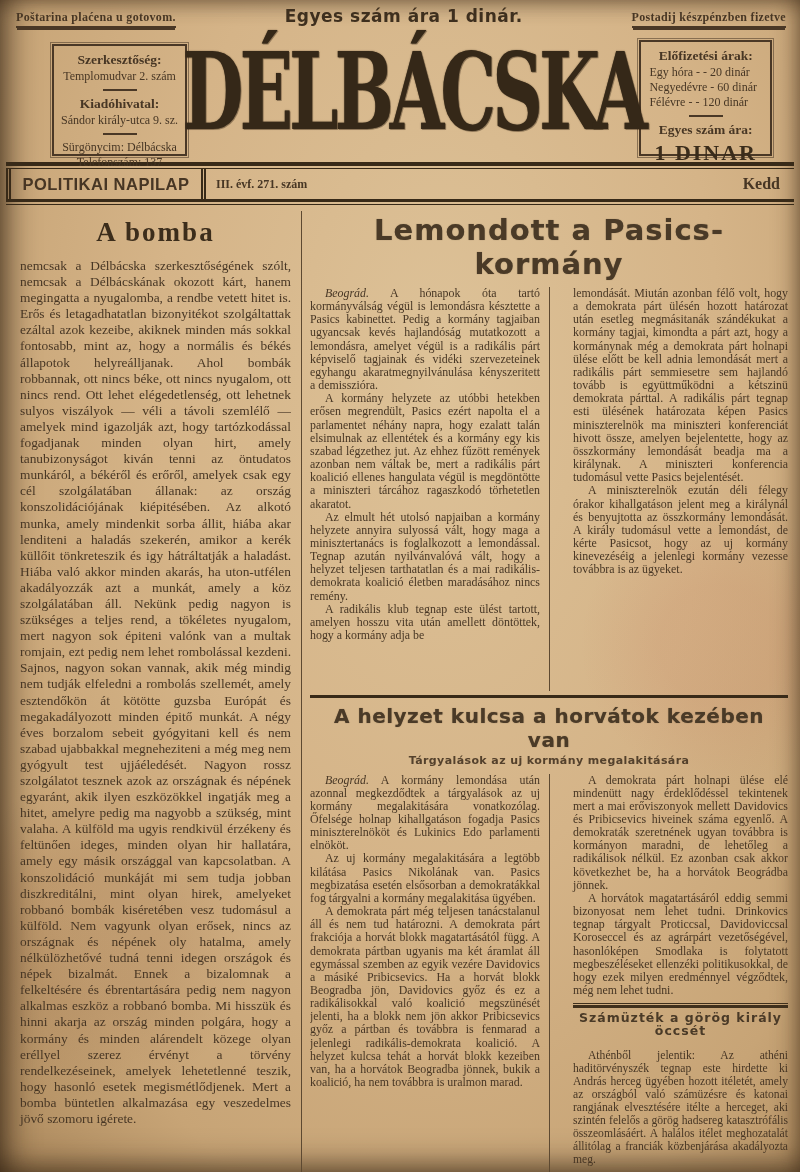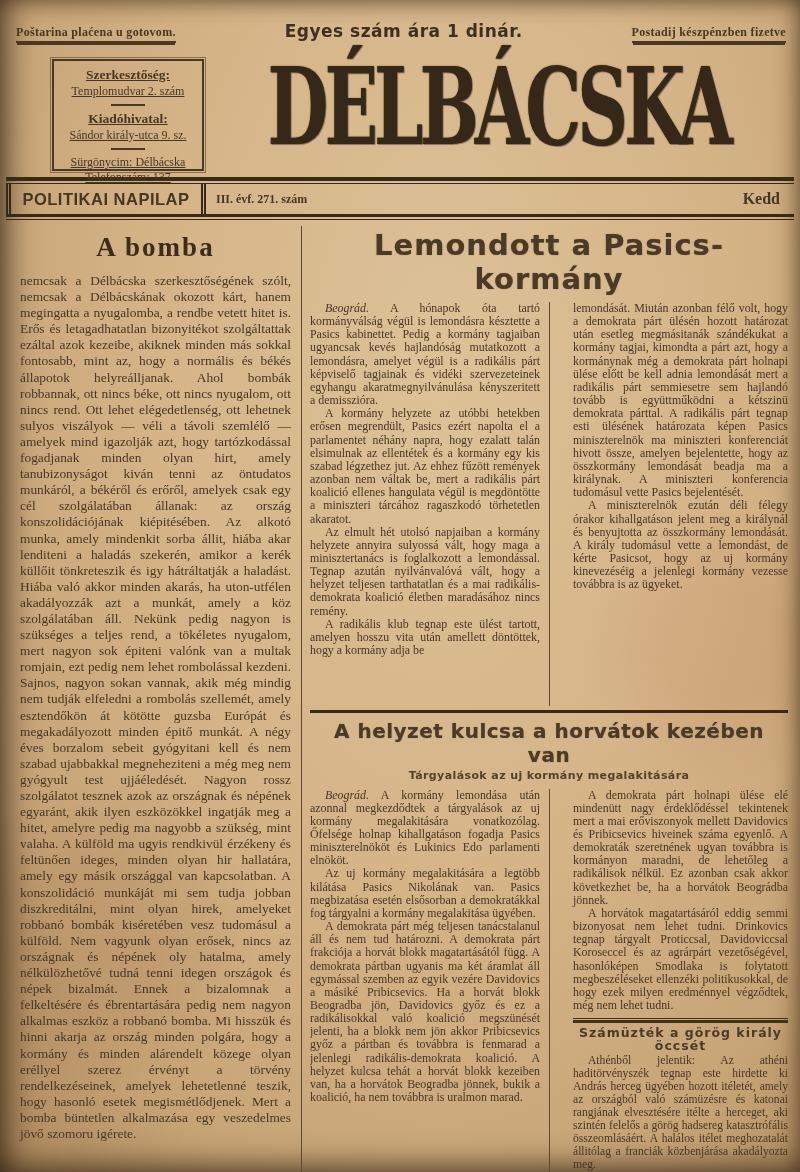--- a/index.html
+++ b/index.html
@@ -14,31 +14,31 @@
       radial-gradient(ellipse at 55% 32%, #ddc298 0%, #d5b488 45%, #c7a476 78%, #ab885c 100%);
     box-shadow:
       inset 20px 0 30px -12px rgba(35,22,10,.6),
       inset -14px 0 24px -12px rgba(55,35,18,.5),
       inset 0 -20px 30px -12px rgba(50,32,16,.55),
       inset 0 14px 20px -10px rgba(55,35,18,.35);
   }
 
   
   .topstrip { display:flex; justify-content:space-between; align-items:flex-end;
-    height:30px; padding:3px 14px 2px 16px;margin-top:15px; }
+    height:30px; padding:3px 14px 2px 16px; }
   .topstrip .side { font-weight:bold; font-size:12px; letter-spacing:.3px;
     border-bottom:2px solid #4a3826; box-shadow:0 3px 0 -1px #4a3826; padding-bottom:1px; }
   .topstrip .mid { font-family:"DejaVu Sans", sans-serif; font-weight:bold; font-size:17px;
     letter-spacing:.5px; color:#3e2f1e; margin-bottom:2px; }
 
   
   .header { display:flex; height:132px; padding:0 8px 0 10px; align-items:stretch; }
   .infobox { width:152px; border:2px solid #4a3826; outline:1px solid rgba(74,56,38,.55);
     outline-offset:1px; margin:14px 0 6px 42px; padding:6px 4px; text-align:center;
-    font-size:12px; line-height:1.25;text-decoration:underline; }
+    font-size:12px; line-height:1.25; }
   .infobox.right { margin:10px 20px 6px 0; width:148px; text-align:left; padding:6px 8px; }
   .infobox .b { font-weight:bold; font-size:13.5px; }
   .boxrule { width:34px; border-top:2px solid #4a3826; margin:5px auto; }
   .price-big { font-weight:bold; font-size:22px; letter-spacing:2px; text-align:center; color:#3a2c1b; }
   .sub-center { text-align:center; font-weight:bold; font-size:13px; }
   .masthead { flex:1; text-align:center; overflow:visible; }
   .masthead .title {
     display:inline-block; font-family:"DejaVu Serif", serif; font-weight:bold;
     font-size:69px; letter-spacing:-4px; color:#352818; line-height:1;
     transform:scaleY(1.55) scaleX(1.02); transform-origin:50% 18%; margin-top:14px;
@@ -81,21 +81,21 @@
   .story1 .c { height:404px; }
   .story2 .c { height:434px; }
   .sep { border-top:3px solid #382a18; margin:4px 0 0; }
 
   p.para { text-indent:15px; margin:0; }
   p.cont { text-indent:0; }
   .dateline-word { font-style:italic; }
 
   .substory-rule { border-top:1px solid #40301c; border-bottom:3px solid #40301c; height:5px; margin:6px 0 3px; }
   .substory-head { font-family:"DejaVu Sans", sans-serif; font-weight:bold; font-size:12.5px;
-    letter-spacing:1px; text-align:center; color:#4a3a27; margin-bottom:3px; }
+    letter-spacing:1px; text-align:center; color:#4a3a27; margin-bottom:13px; }
   .substory-body { font-size:11.6px; line-height:12.9px; text-align:justify; }
 </style>
 </head>
 <body>
 
 <div class="page">
 
   <div class="topstrip">
     <span class="side">Poštarina plaćena u gotovom.</span>
     <span class="mid">Egyes szám ára 1 dinár.</span>
@@ -111,20 +111,29 @@
       <div>Sándor király-utca 9. sz.</div>
       <div class="boxrule"></div>
       <div>Sürgönycim: Délbácska</div>
       <div>Telefonszám: 137</div>
     </div>
 
     <div class="masthead">
       <span class="title">DÉLBÁCSKA</span>
     </div>
 
+    <div class="infobox right">
+      <div class="b sub-center">Előfizetési árak:</div>
+      <div>Egy hóra - - 20 dinár</div>
+      <div>Negyedévre - 60 dinár</div>
+      <div>Félévre - - 120 dinár</div>
+      <div class="boxrule"></div>
+      <div class="b sub-center">Egyes szám ára:</div>
+      <div class="price-big">1 DINAR</div>
+    </div>
   </div>
 
   <div class="rule-heavy"></div>
 
   <div class="dateline">
     <div class="dl-cell dl-type">POLITIKAI NAPILAP</div>
     <div class="dl-cell dl-issue">III. évf. 271. szám</div>
     <div class="dl-cell dl-day">Kedd</div>
   </div>
 

